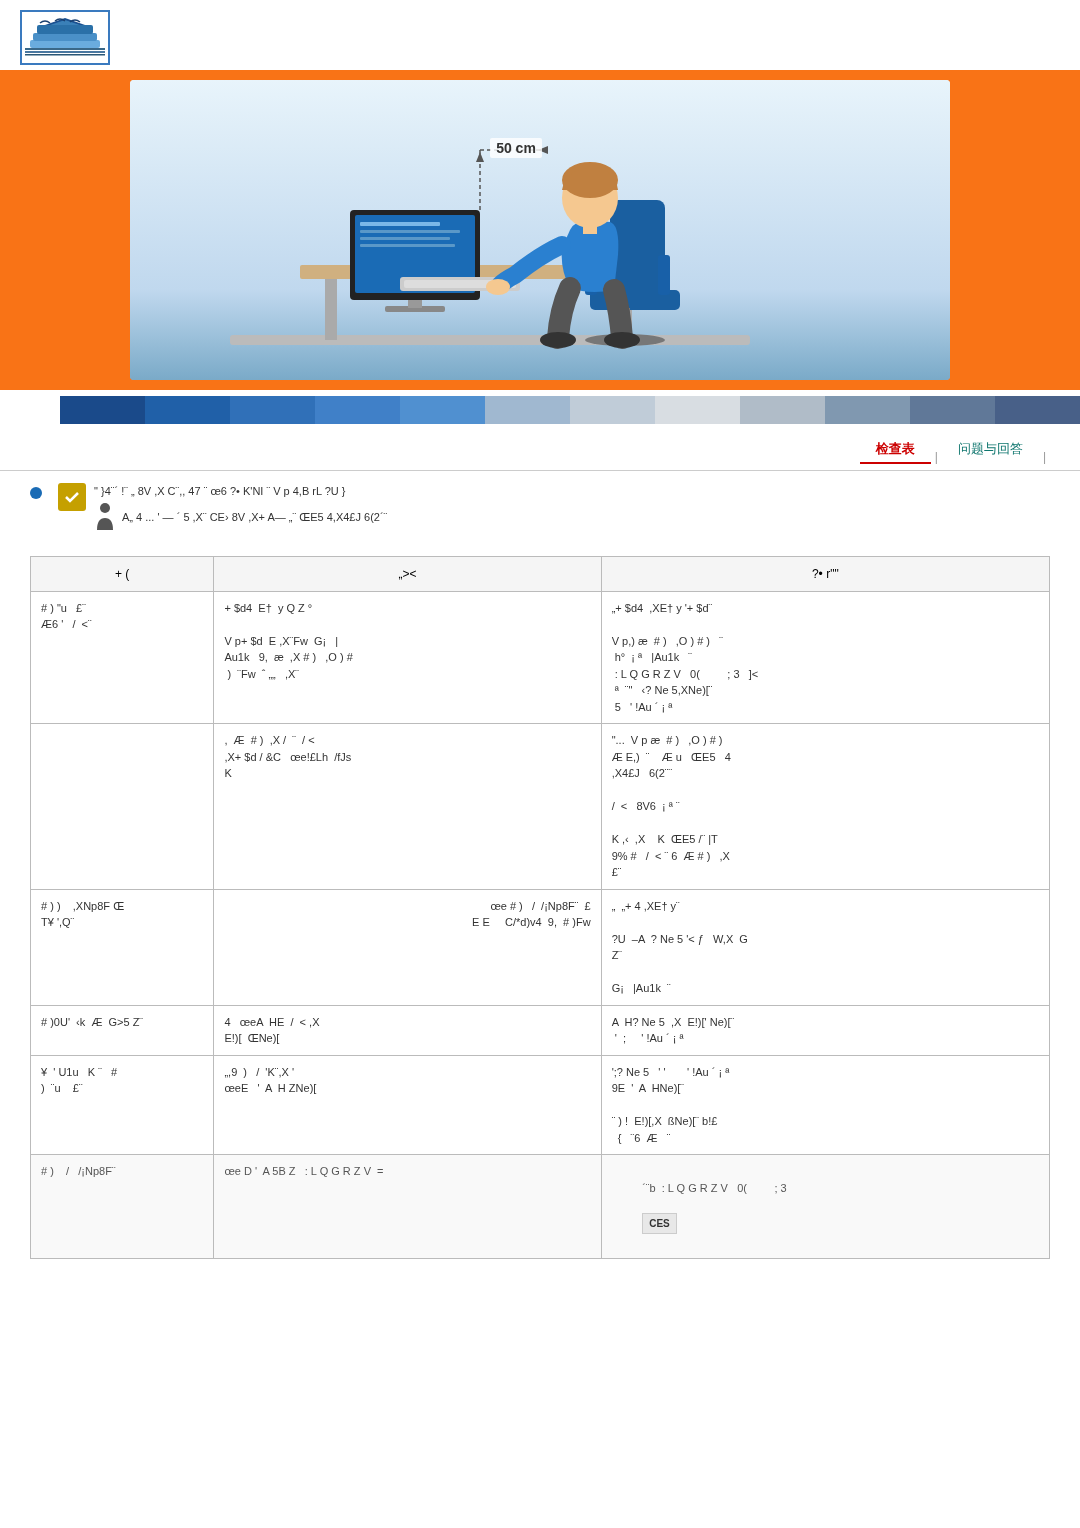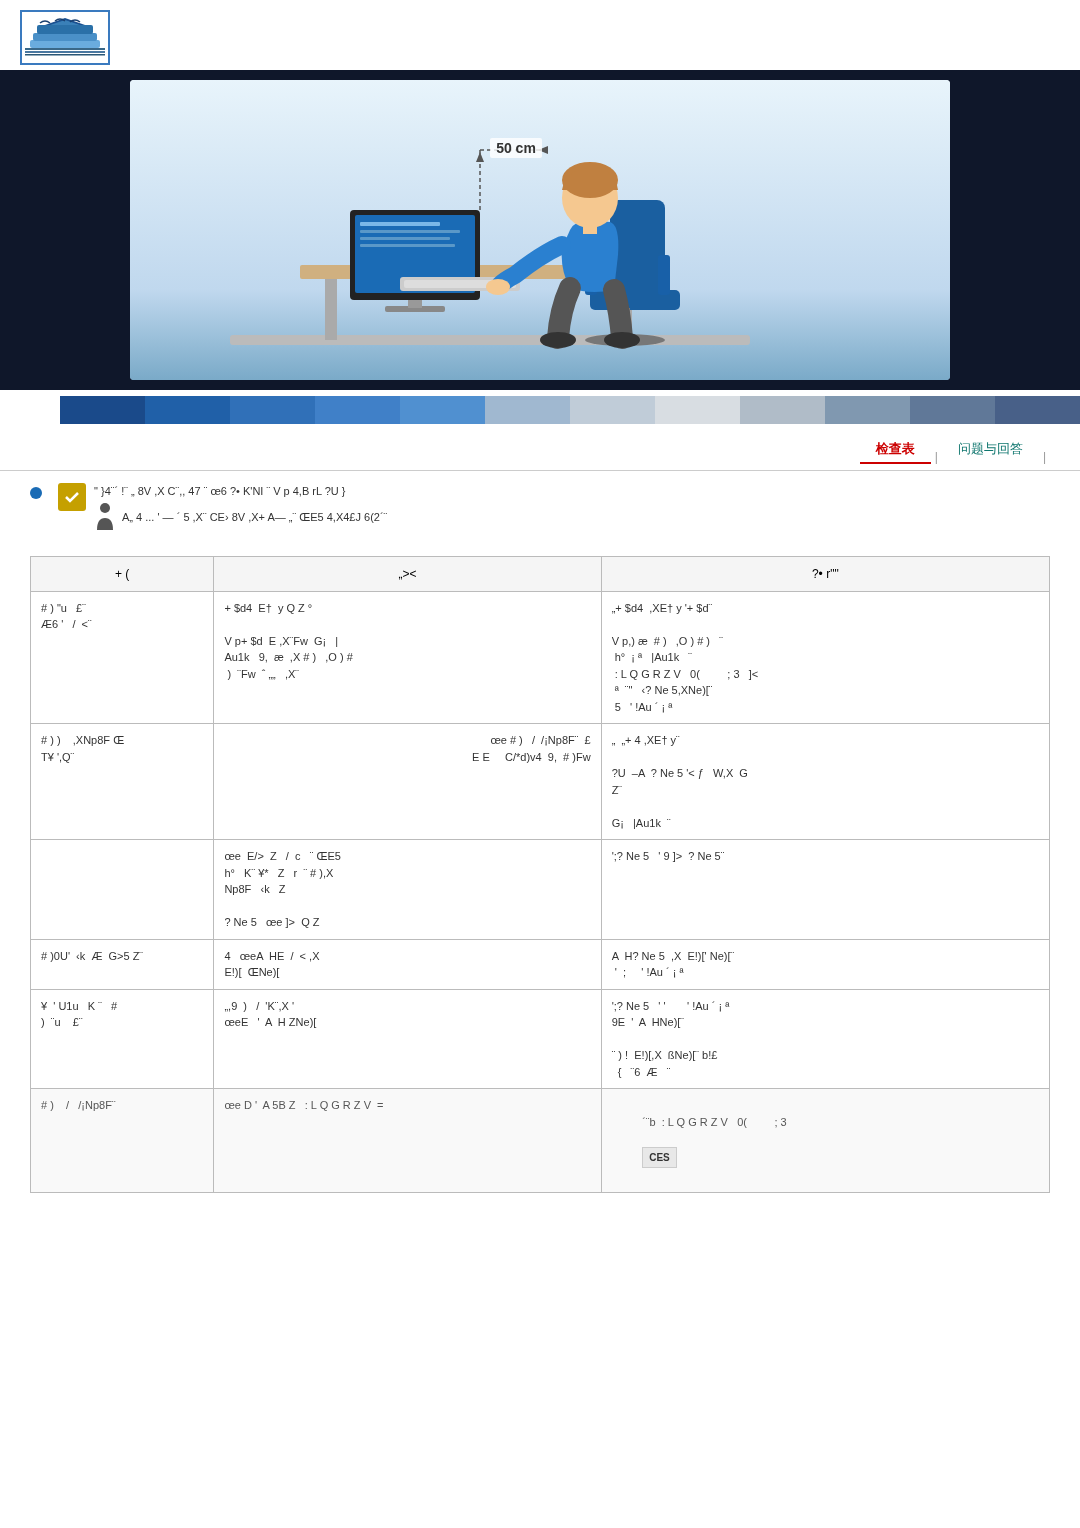--- a/index.html
+++ b/index.html
@@ -35,21 +35,21 @@
     .logo-box svg {
       width: 80px;
       height: 45px;
     }
 
     
     .illustration-container {
       width: 100%;
       display: flex;
       justify-content: center;
-      background: #0f172a;
+      background: #f97316;
       padding: 10px 30px;
     }
     .illustration-box {
       width: 820px;
       height: 300px;
       background: linear-gradient(180deg, #e8f4fb 0%, #c5dff0 60%, #8ab4d4 100%);
       border-radius: 4px;
       position: relative;
       overflow: hidden;
       display: flex;
@@ -371,43 +371,49 @@
  )  ¨Fw  ˆ „„   ,X¨</td>
         <td style="white-space:pre-wrap;">„+ $d4  ,XE† y '+ $d¨
 
 V p,) æ  # )   ,O ) # )   ¨
  h°  ¡ ª   |Au1k   ¨
  : L Q G R Z V   0(         ; 3   ]&lt;
  ª  ¨"   ‹? Ne 5,XNe)[¨
  5   ' !Au ´ ¡ ª</td>
       </tr>
 
+      <tr>
+        <td></td>
+        <td style="white-space:pre-wrap;">,  Æ  # )  ,X /  ¨  / &lt;
+,X+ $d / &amp;C   œe!£Lh  /fJs
+K</td>
+        <td style="white-space:pre-wrap;">"...  V p æ  # )   ,O ) # )
+Æ E,)  ¨    Æ u   ŒE5   4
+,X4£J   6(2¨¨
+
+/  &lt;   8V6  ¡ ª ¨
+
+K ,‹  ,X    K  ŒE5 /¨ |T
+9% #   /  &lt; ¨ 6  Æ # )   ,X
+£¨</td>
+      </tr>
 
       <tr>
         <td style="white-space:pre-wrap;"># ) )    ,XNp8F Œ
 T¥ ',Q¨</td>
         <td style="white-space:pre-wrap;text-align:right;">œe # )   /  /¡Np8F¨  £
 E E     C/*d)v4  9,  # )Fw</td>
         <td style="white-space:pre-wrap;">„  „+ 4 ,XE† y¨
 
 ?U  –A  ? Ne 5 '&lt; ƒ   W,X  G
 Z¨
 
 G¡   |Au1k  ¨</td>
       </tr>
 
-      <tr>
-        <td></td>
-        <td style="white-space:pre-wrap;">œe  E/&gt;  Z   /  c   ¨ ŒE5
-h°   K¨ ¥*   Z   r  ¨ # ),X
-Np8F   ‹k   Z
-
-? Ne 5   œe ]&gt;  Q Z</td>
-        <td style="white-space:pre-wrap;">';? Ne 5   ' 9 ]&gt;  ? Ne 5¨</td>
-      </tr>
 
       <tr>
         <td style="white-space:pre-wrap;"># )0U'  ‹k  Æ  G&gt;5 Z¨</td>
         <td style="white-space:pre-wrap;">4   œeA  HE  /  &lt; ,X
 E!)[  ŒNe)[</td>
         <td style="white-space:pre-wrap;">A  H? Ne 5  ,X  E!)[' Ne)[¨
  '  ;     ' !Au ´ ¡ ª</td>
       </tr>
 
       <tr>

